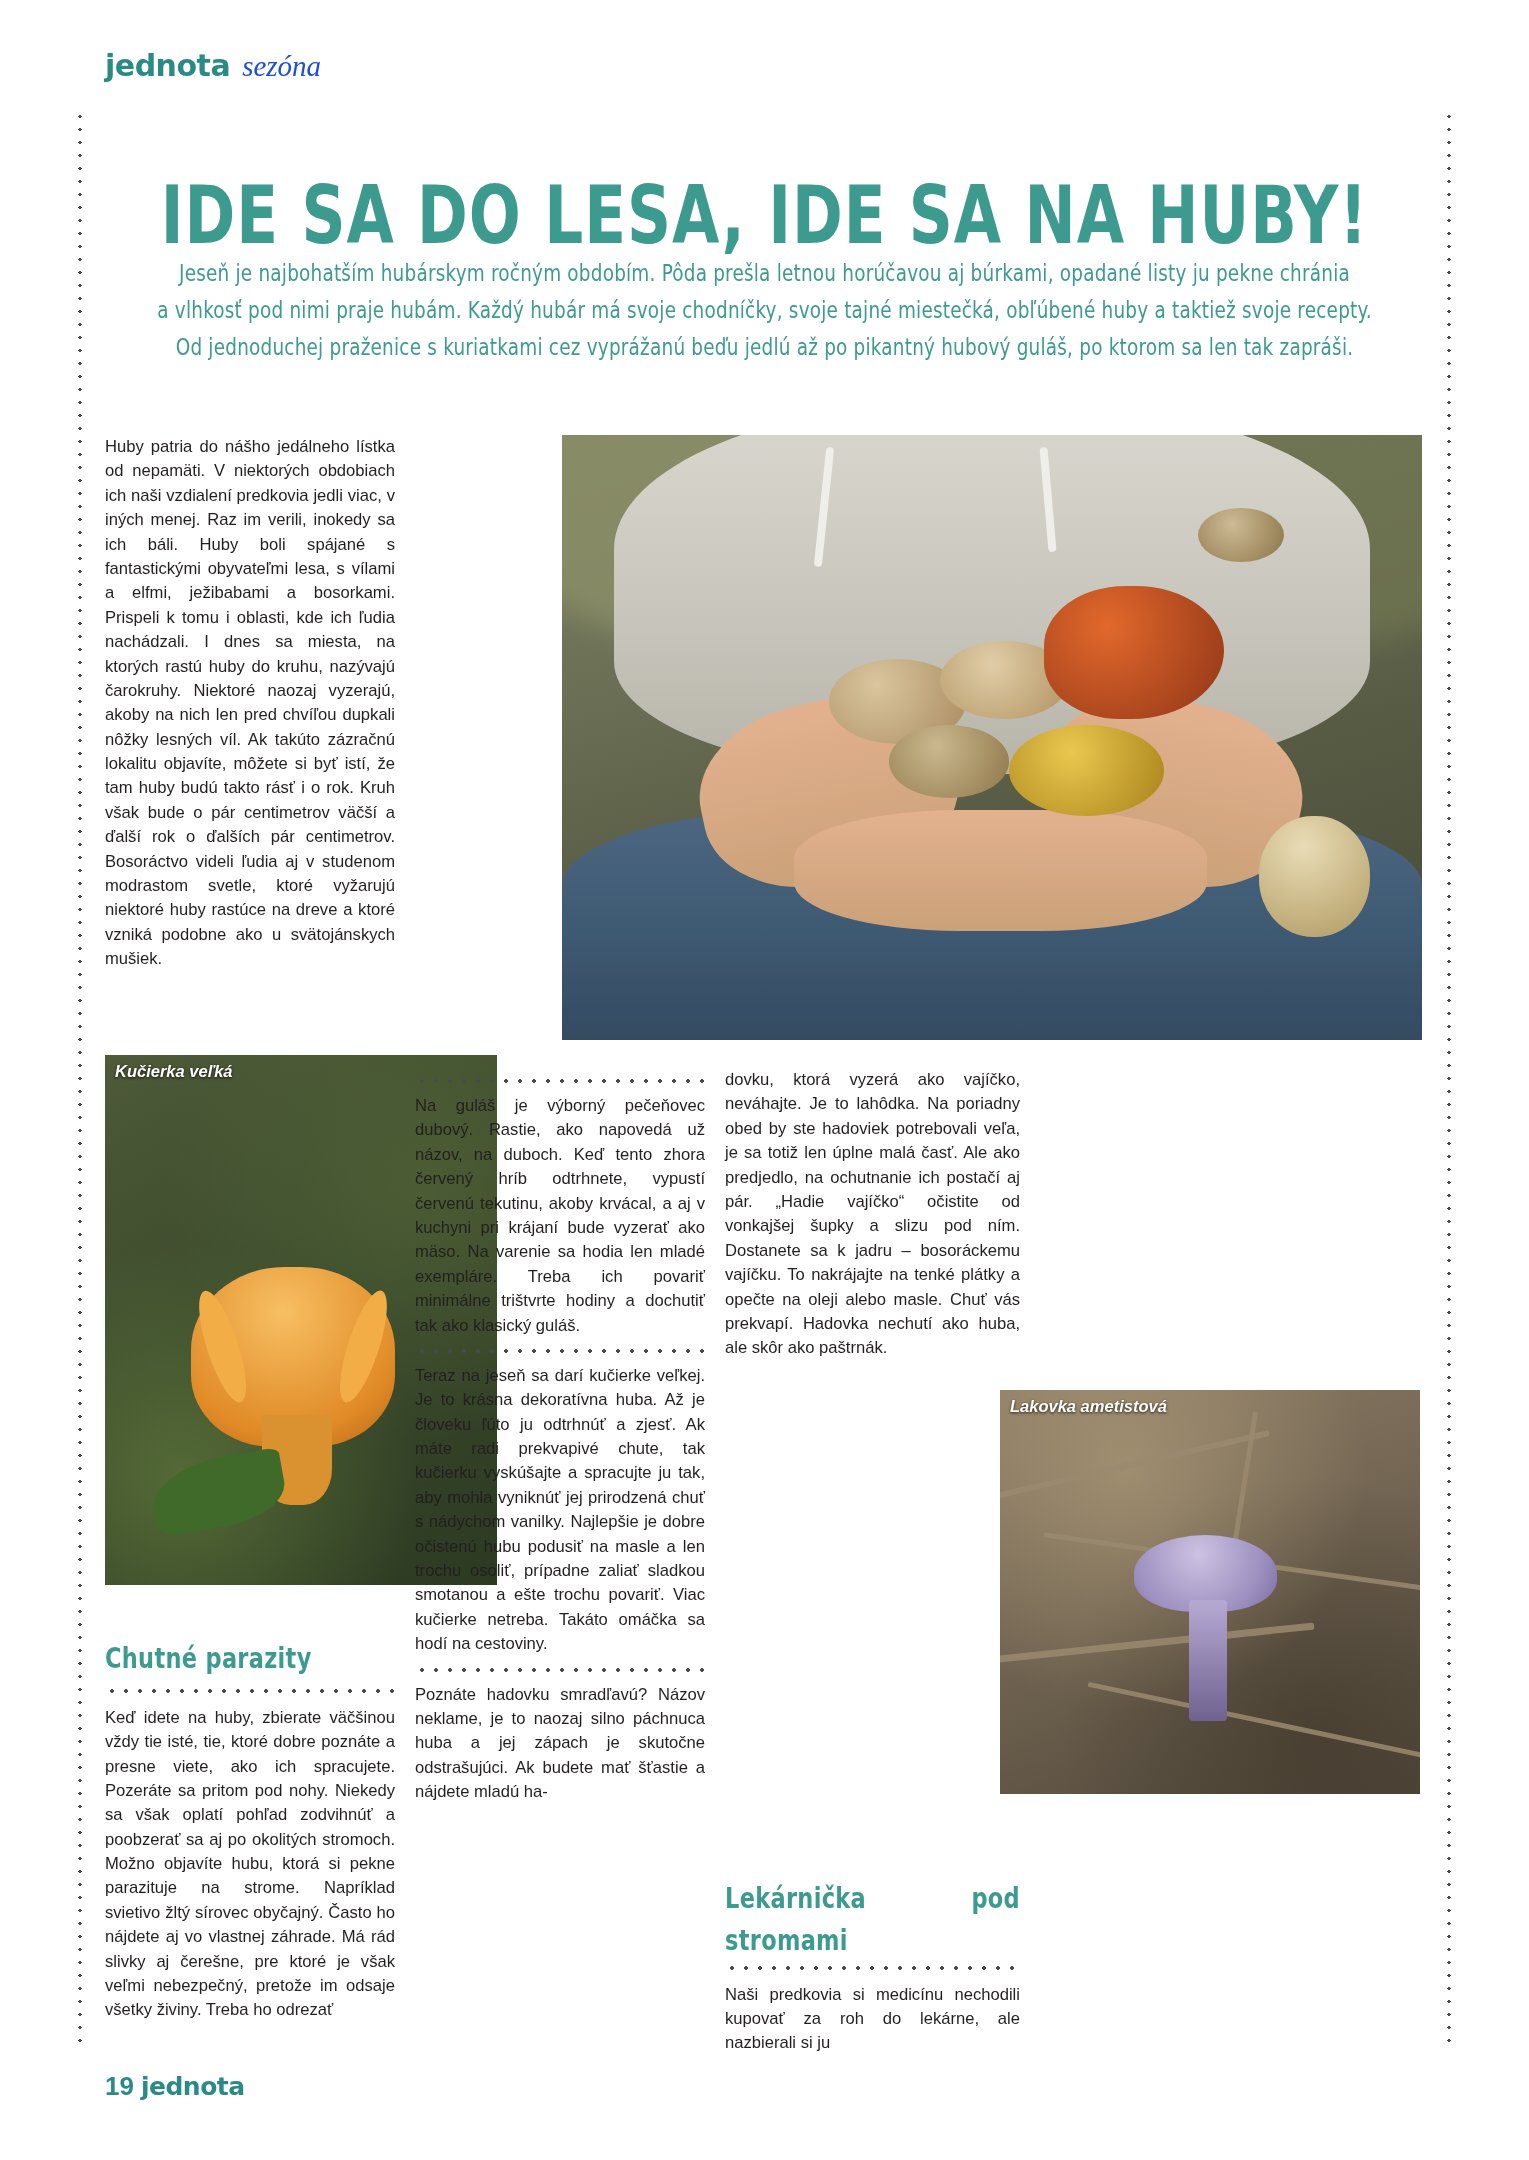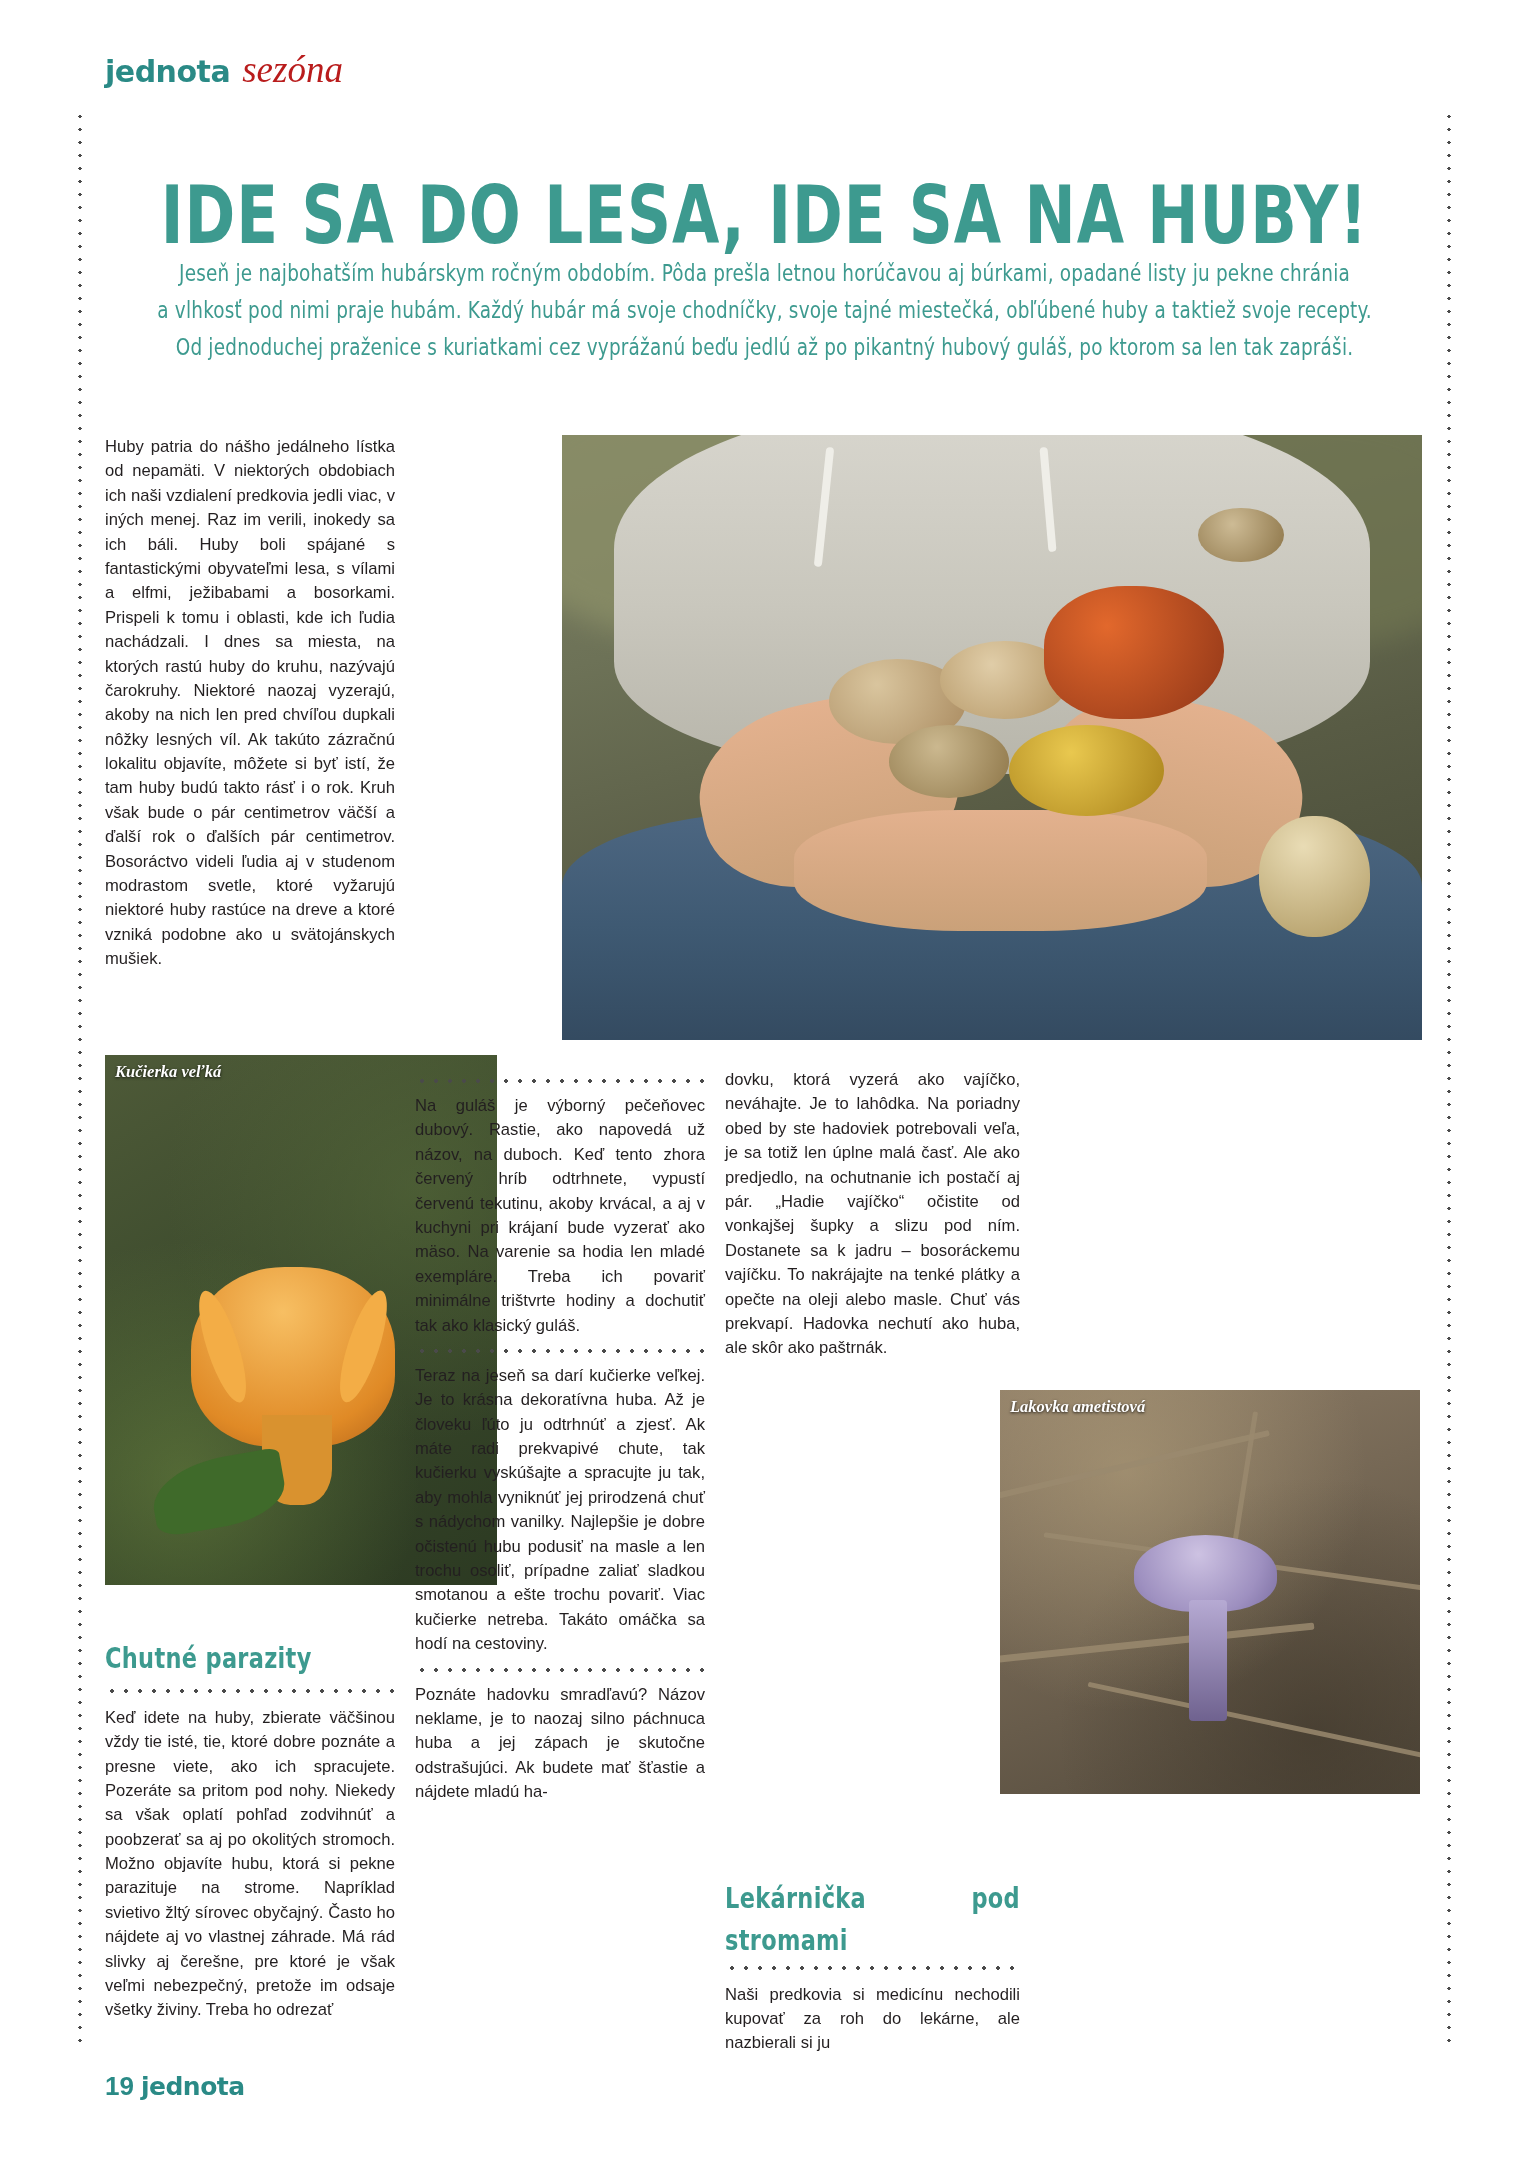--- a/index.html
+++ b/index.html
@@ -30,21 +30,21 @@
   .masthead{
     position:absolute;left:105px;top:48px;
     display:flex;align-items:baseline;gap:12px;
   }
   .masthead .brand{
     font-family:"DejaVu Sans", sans-serif;
     font-weight:bold;font-size:30px;color:#2a8a86;letter-spacing:-0.5px;
   }
   .masthead .section{
     font-family:"Liberation Serif", serif;
-    font-style:italic;font-size:37px;color:#b91c1c;text-align:right;
+    font-style:italic;font-size:29px;color:#1d4ed8;text-align:right;
   }
 
   
   .headline{
     position:absolute;left:105px;right:105px;top:130px;
     text-align:center;
     font-family:"DejaVu Sans Condensed","Liberation Sans Narrow","Liberation Sans",sans-serif;
     font-weight:bold;
     font-size:68px;
     letter-spacing:1px;
@@ -76,21 +76,21 @@
   .c3{left:725px;width:290px;}
 
   .photo{
     position:absolute;
     background:#6b6b5e;
     overflow:hidden;
   }
   .caption{
     position:absolute;left:10px;top:7px;
     color:#fff;
-    font-family:Liberation Serif, serif;
+    font-family:Liberation Sans, sans-serif;
     font-style:italic;font-weight:bold;
     font-size:16.5px;
     text-shadow:0 1px 3px rgba(0,0,0,.8);
     z-index:3;
   }
 
   .subhead{
     font-family:"DejaVu Sans Condensed","Liberation Sans Narrow","Liberation Sans",sans-serif;
     font-weight:bold;
     color:#3d9a8f;

